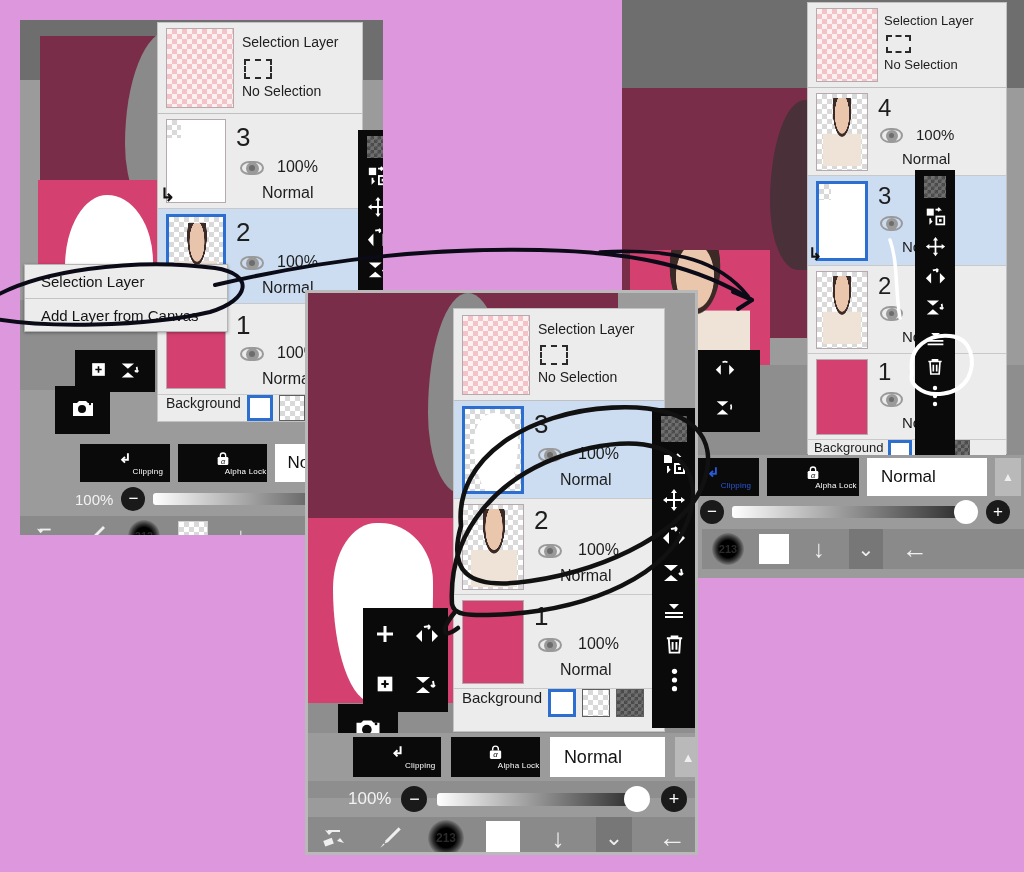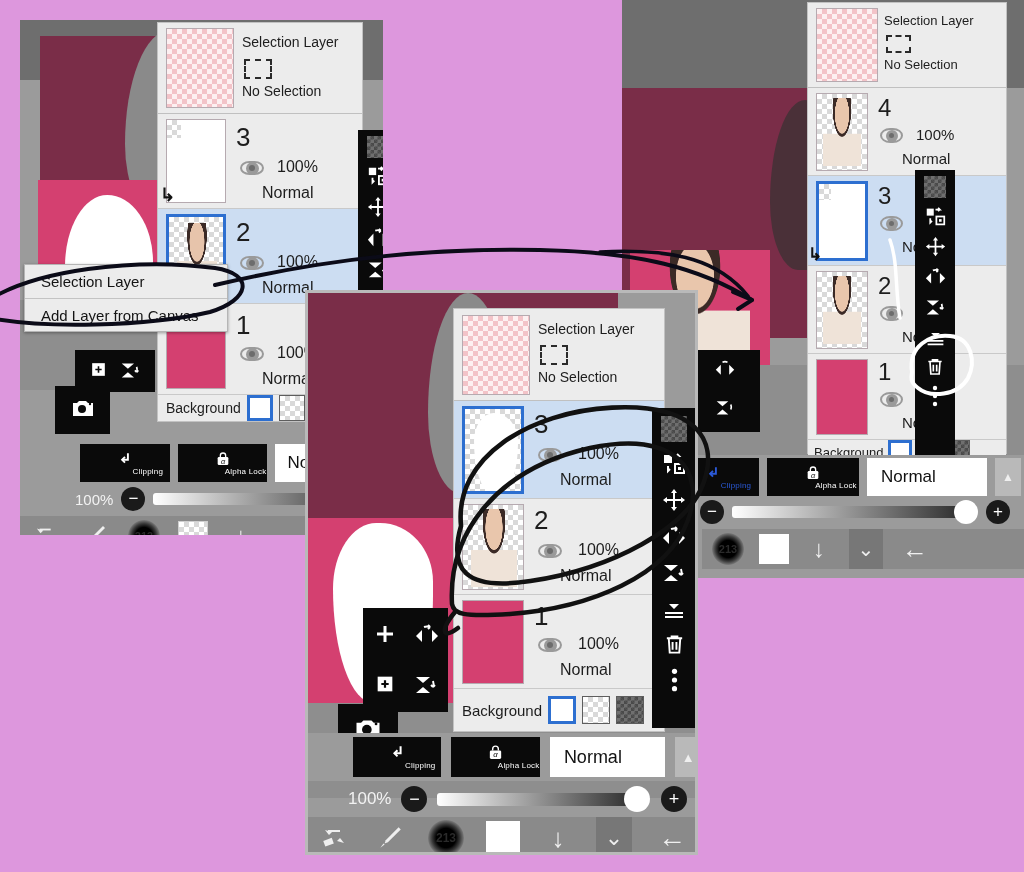--- a/index.html
+++ b/index.html
@@ -90,21 +90,21 @@
   
   .sel-head { display:flex; border-bottom:1px solid #c0c0c0; background:#ececec; }
   .sel-head .sel-txt { flex:1; position:relative; color:#1d1d1d; }
   .sel-title { position:absolute; }
   .dash-box { position:absolute; border:2px dashed #2a2a2a; }
   .no-sel { position:absolute; }
 
   .clip-arrow{ position:absolute; color:#111; font-weight:bold; }
 
   
-  .bgrow{ display:flex; align-items:center; background:#ececec; }
+  .bgrow{ display:flex; align-items:flex-start; background:#ececec; }
   .bgrow .bglabel{ color:#1d1d1d; }
   .swatch{ border:1px solid #5e5e5e; }
   .swatch.active{ border:3px solid #2d6fd0; }
 
   
   .vtool{
     position:absolute; background:#0a0a0a;
     display:flex; flex-direction:column; align-items:center;
   }
   .vtool .ic{ display:flex;align-items:center;justify-content:center; }

